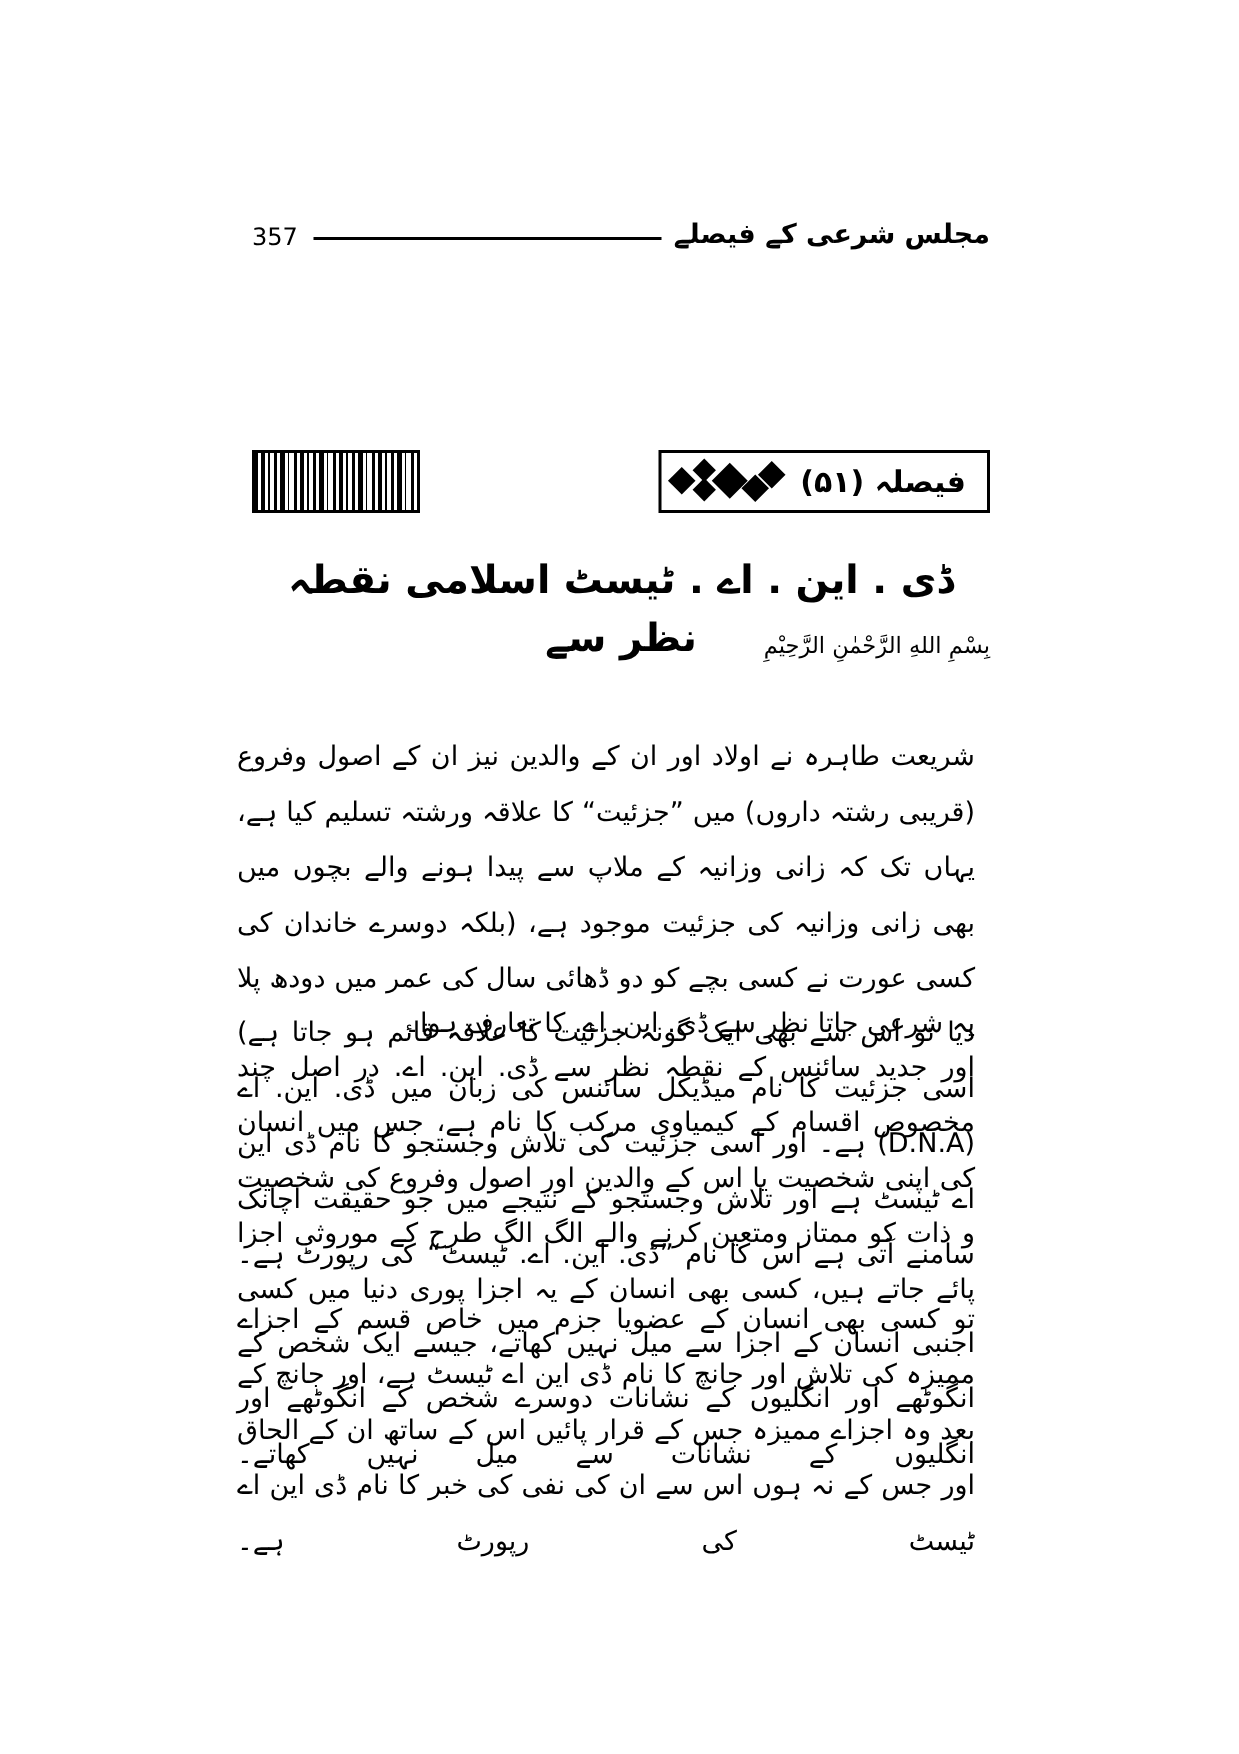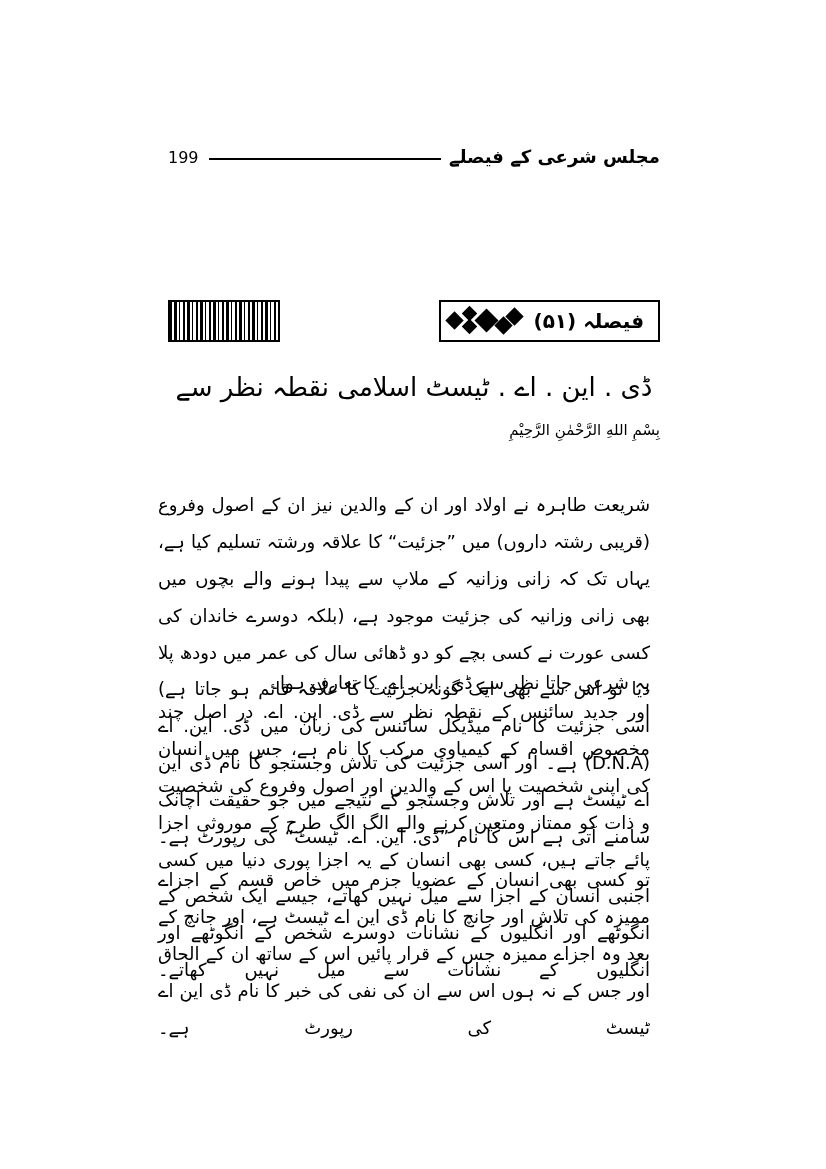--- a/index.html
+++ b/index.html
@@ -125,21 +125,21 @@
   .badge-gap { flex: 1 1 auto; }
 
   
   .title {
     position: absolute;
     top: 368px;
     left: 168px;
     width: 492px;
     text-align: center;
     font-size: 26px;
-    font-weight: normal;
+    font-weight: bold;
     line-height: 1.5;
     direction: rtl;
   }
 
   .basmala {
     position: absolute;
     top: 418px;
     left: 168px;
     width: 492px;
     font-size: 15px;
@@ -176,21 +176,21 @@
   .last-line-right { text-align-last: right; }
 </style>
 </head>
 <body>
 
 <div class="page">
 
   <div class="header">
     <span class="header-title">مجلس شرعی کے فیصلے</span>
     <span class="header-rule"></span>
-    <span class="header-page-number">199</span>
+    <span class="header-page-number">357</span>
   </div>
 
   <div class="badge-row">
     <div class="badge-box">
       <span class="badge-label">فیصلہ (۵۱)</span>
       <span class="badge-orn">
         <span class="orn-d1"></span>
         <span class="orn-d2"></span>
         <span class="orn-d3"></span>
         <span class="orn-d4"></span>

